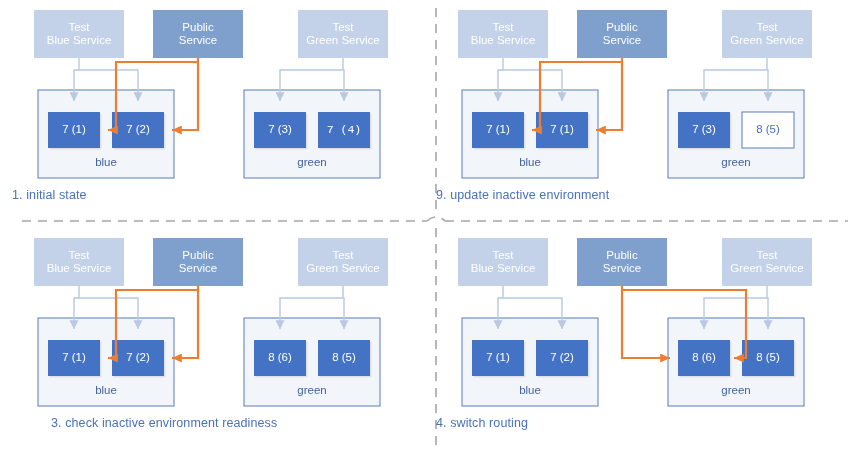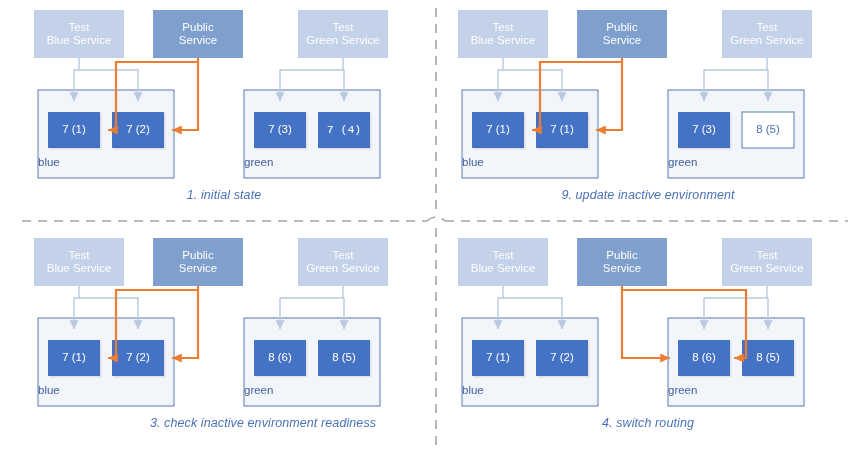--- a/index.html
+++ b/index.html
@@ -6,23 +6,23 @@
   body{
     width:848px;height:456px;position:relative;overflow:hidden;
     font-family:"Liberation Sans","DejaVu Sans",sans-serif;
     -webkit-font-smoothing:antialiased;
   }
   #stage{position:absolute;left:12px;top:0;width:848px;height:360px;}
   svg#canvas{position:absolute;left:0;top:0;width:848px;height:456px;}
   .svc-txt{position:absolute;color:#ffffff;font-size:11.5px;line-height:13px;
            text-align:center;}
   .svc-txt.hollow{color:#4a72b8;}
-  .envname{position:absolute;color:#44629e;font-size:11.5px;text-align:left;}
-  .caption{position:absolute;color:#4a72b8;font-size:12.5px;text-align:center;
-           letter-spacing:0.1px;font-style:italic;}
+  .envname{position:absolute;color:#44629e;font-size:11.5px;text-align:center;}
+  .caption{position:absolute;color:#4a72b8;font-size:12.5px;text-align:left;
+           letter-spacing:0.1px;}
 </style>
 </head>
 <body>
 
 <div id="stage">
   <svg id="canvas" viewBox="0 0 848 456" xmlns="http://www.w3.org/2000/svg">
       <defs>
         <marker id="ar-gray" markerWidth="9" markerHeight="9" refX="8.8" refY="4.5" orient="auto" markerUnits="userSpaceOnUse">
           <path d="M0,0 L9,4.5 L0,9 Z" fill="#b8c9e0"></path>
         </marker>

